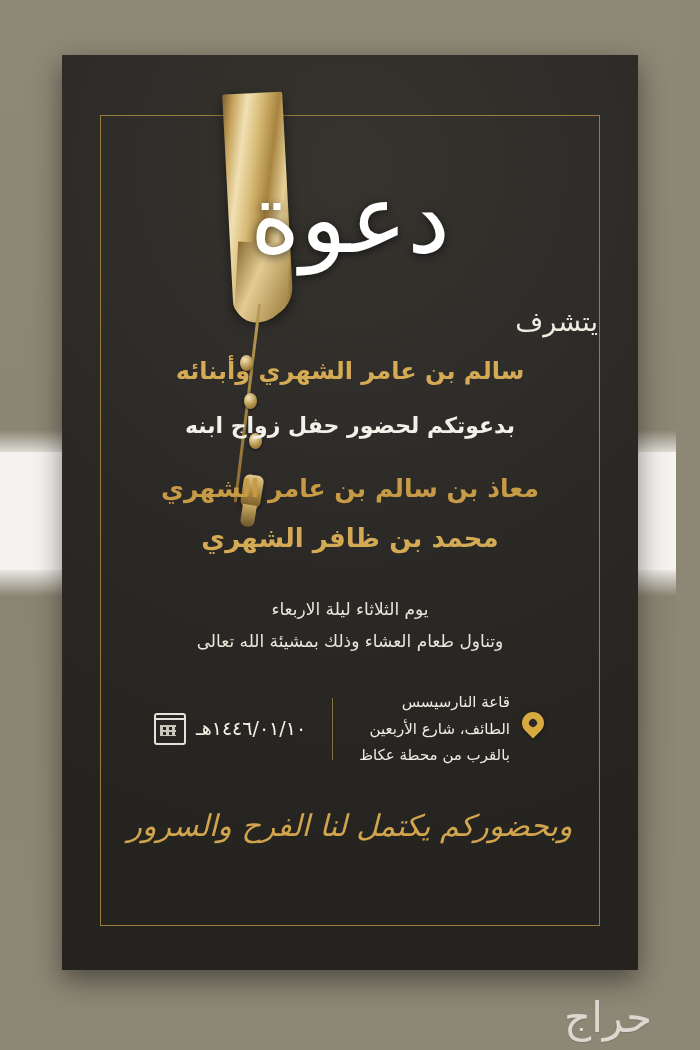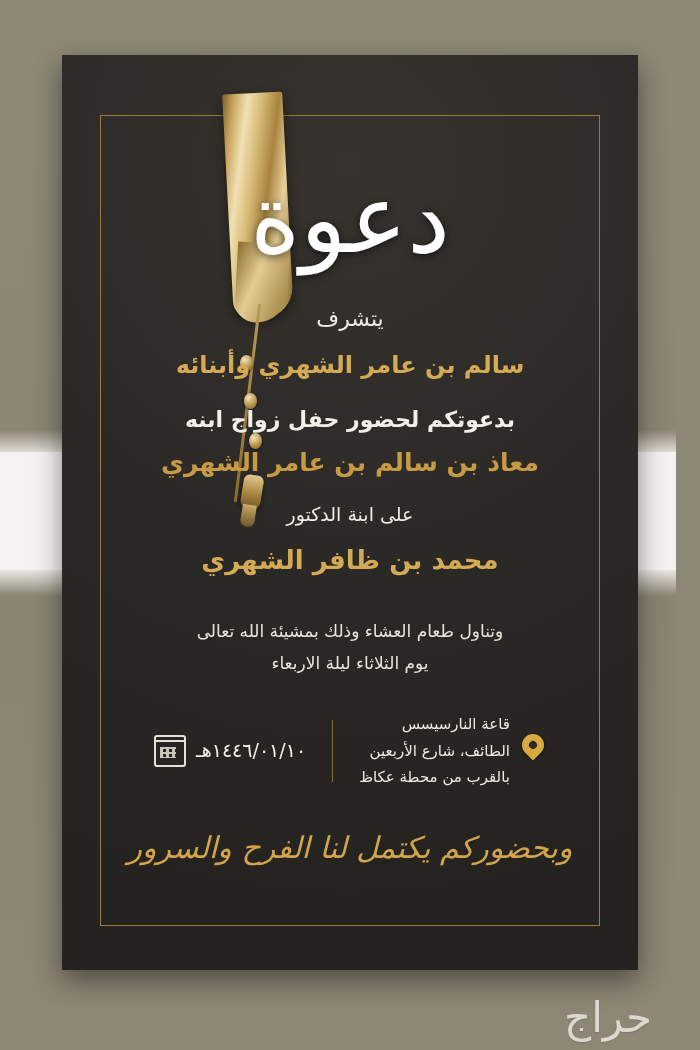--- a/index.html
+++ b/index.html
@@ -163,37 +163,38 @@
   }
   .basmala {
     margin-top: 10px;
     font-size: 27px;
     color: #efe6cf;
     letter-spacing: -1px;
     opacity: 0.96;
   }
   .honor {
     margin-top: 36px;
-    font-size: 22px;
+    font-size: 27px;
     color: #f0ece2;
+    text-align: right;
   }
   .host {
     margin-top: 20px;
     font-size: 24px;
     font-weight: bold;
     color: #d4aa55;
   }
   .invite-line {
     margin-top: 28px;
     font-size: 22px;
     font-weight: bold;
     color: #f3f0e8;
   }
   .groom {
-    margin-top: 16px;
+    margin-top: 36px;
     font-size: 25px;
     font-weight: bold;
     color: #c79a45;
     letter-spacing: 1px;
   }
   .on-daughter {
     margin-top: 26px;
     font-size: 19px;
     color: #efece4;
   }
@@ -339,27 +340,26 @@
 
 
       <div class="honor">يتشرف</div>
 
       <div class="host">سالم بن عامر الشهري وأبنائه</div>
 
       <div class="invite-line">بدعوتكم لحضور حفل زواج ابنه</div>
 
       <div class="groom">معاذ بن سالم بن عامر الشهري</div>
 
-      <div class="on-daughter">على ابنة الدكتور</div>
 
       <div class="father">محمد بن ظافر الشهري</div>
 
       <div class="dinner">
+        <div>يوم الثلاثاء ليلة الاربعاء</div>
         <div>وتناول طعام العشاء وذلك بمشيئة الله تعالى</div>
-        <div>يوم الثلاثاء ليلة الاربعاء</div>
       </div>
 
       <div class="details">
 
         <div class="detail-block">
           <div class="pin-icon">
               <span></span>
             </div>
           <div class="detail-text">
             <div>قاعة النارسيسس</div>

